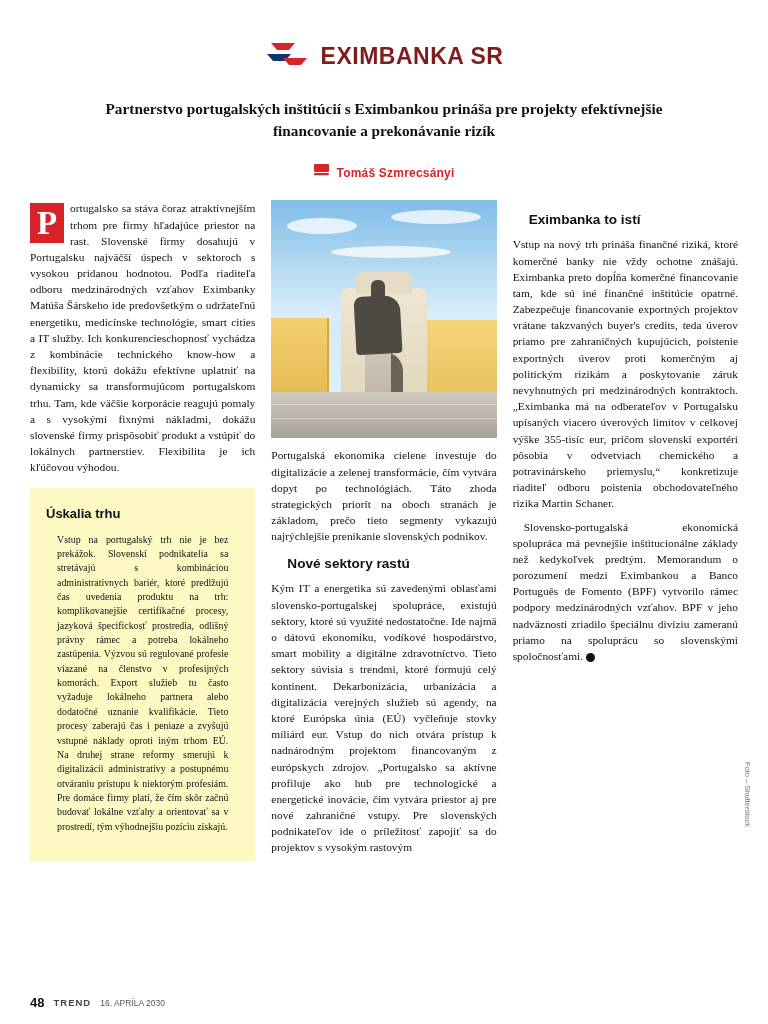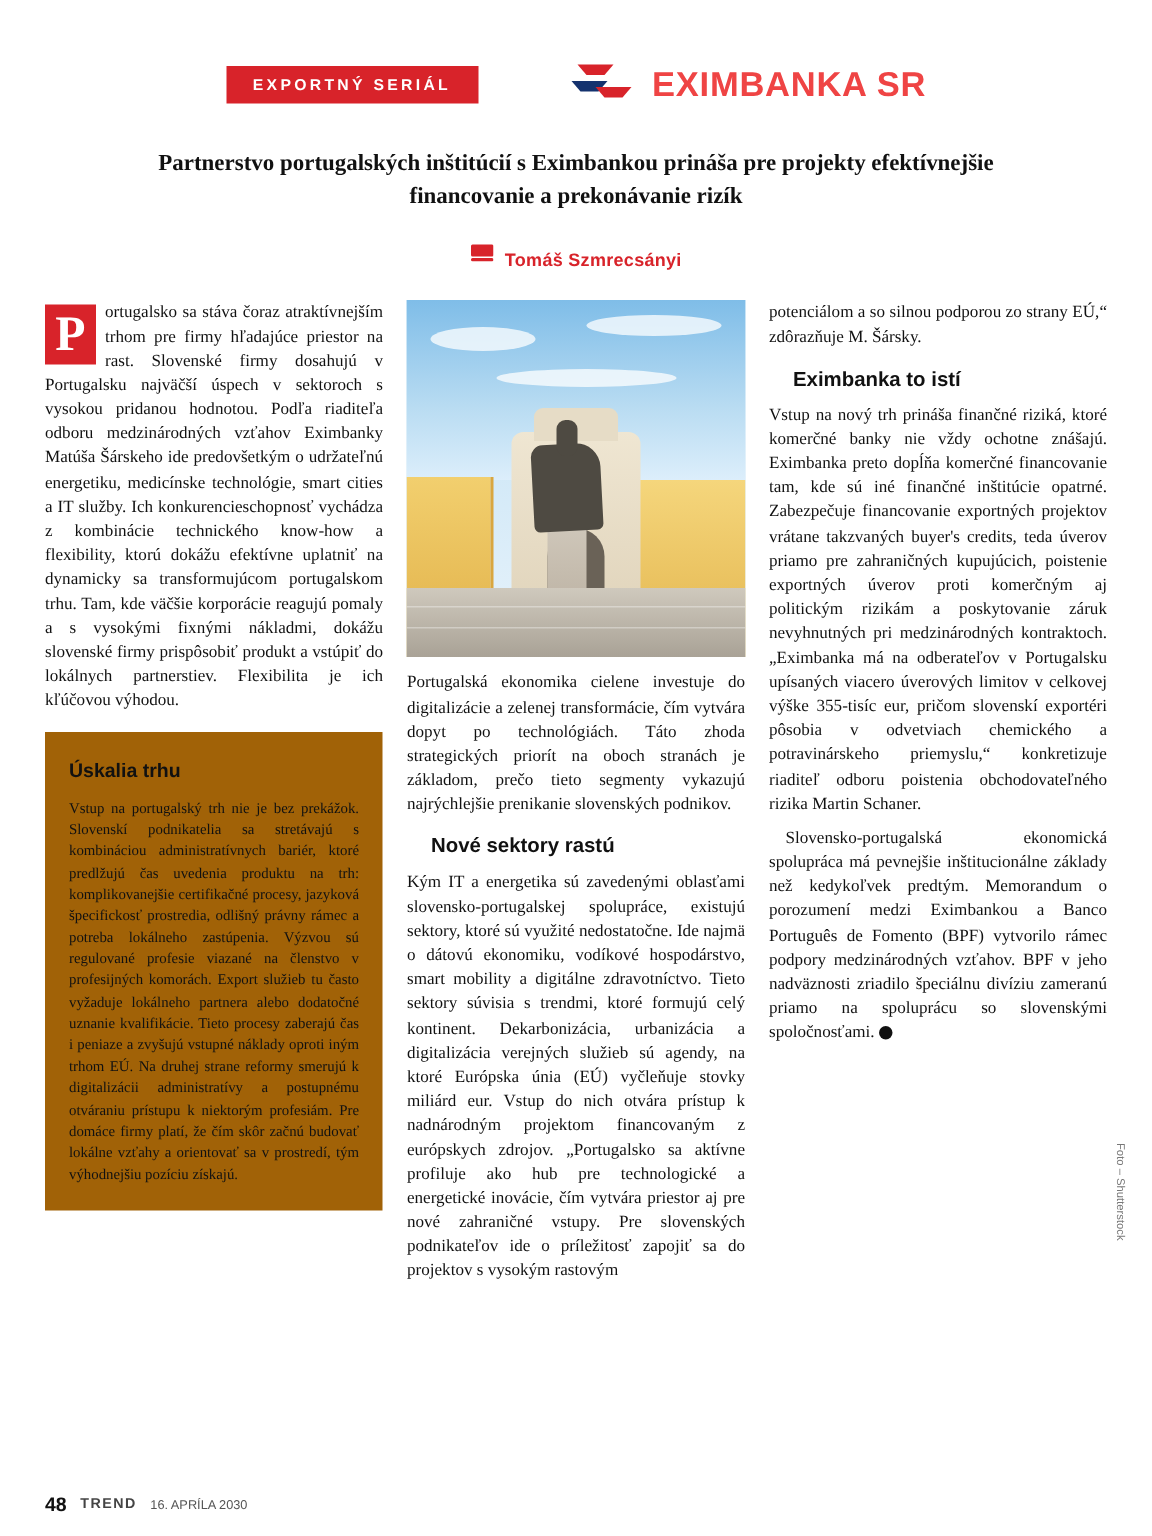--- a/index.html
+++ b/index.html
@@ -44,21 +44,21 @@
     display: flex;
     align-items: center;
     gap: 12px;
   }
   .brand-mark { display: block; }
   .brand-name {
     font-family: "Liberation Sans", sans-serif;
     font-weight: bold;
     font-size: 23px;
     letter-spacing: 0.5px;
-    color: #ef4444;
+    color: #7f1d1d;
   }
 
   
   h1.headline {
     font-family: "Liberation Serif", serif;
     font-weight: bold;
     font-size: 39px;
     line-height: 1.12;
     text-align: center;
     margin: 26px 34px 0 34px;
@@ -190,34 +190,34 @@
     right: -16px;
     bottom: 0;
     font-family: "Liberation Sans", sans-serif;
     font-size: 7.5px;
     color: #777;
     writing-mode: vertical-rl;
   }
 
   
   .sidebar {
-    background: #a16207;
+    background: #fef9c3;
     padding: 18px 16px 16px 16px;
     margin-top: 12px;
   }
   .sidebar h3 {
     font-family: "Liberation Sans", sans-serif;
     font-size: 13px;
     font-weight: bold;
     margin: 0 0 12px 0;
   }
   .sidebar p {
     font-size: 9.9px;
     line-height: 1.45;
-    margin: 0;
+    margin: 11px;
   }
 
   
   h2.subhead {
     font-family: "Liberation Sans", sans-serif;
     font-size: 13.6px;
     font-weight: bold;
     margin: 12px 0 9px 16px;
     text-align: left;
   }
@@ -256,21 +256,20 @@
     vertical-align: middle;
     margin-left: 3px;
   }
 </style>
 </head>
 <body>
 
 <div class="page">
 
   <div class="masthead">
-    <div class="serial-badge">EXPORTNÝ SERIÁL</div>
     <div class="brand">
       <span class="brand-mark">
         <svg width="44" height="30" viewBox="0 0 44 30" aria-hidden="true">
           <path d="M6 4 L30 4 L24 11 L12 11 Z" fill="#d8232a"></path>
           <path d="M2 15 L26 15 L20 22 L8 22 Z" fill="#14326e"></path>
           <path d="M10 24 L34 24 L28 30 L16 30 Z" fill="#d8232a" opacity="0.0"></path>
           <path d="M16 11 L40 11 L34 18 L22 18 Z" fill="#14326e" opacity="0.0"></path>
           <path d="M18 19 L42 19 L36 26 L24 26 Z" fill="#d8232a"></path>
         </svg>
       </span>
@@ -324,21 +323,20 @@
           </div>
 
       </div>
 
       <p class="noindent">Portugalská ekonomika cielene investuje do digitalizácie a zelenej transformácie, čím vytvára dopyt po technológiách. Táto zhoda strategických priorít na oboch stranách je základom, prečo tieto segmenty vykazujú najrýchlejšie prenikanie slovenských podnikov.</p>
       <h2 class="subhead">Nové sektory rastú</h2>
       <p class="noindent">Kým IT a energetika sú zavedenými oblasťami slovensko-portugalskej spolupráce, existujú sektory, ktoré sú využité nedostatočne. Ide najmä o dátovú ekonomiku, vodíkové hospodárstvo, smart mobility a digitálne zdravotníctvo. Tieto sektory súvisia s trendmi, ktoré formujú celý kontinent. Dekarbonizácia, urbanizácia a digitalizácia verejných služieb sú agendy, na ktoré Európska únia (EÚ) vyčleňuje stovky miliárd eur. Vstup do nich otvára prístup k nadnárodným projektom financovaným z európskych zdrojov. „Portugalsko sa aktívne profiluje ako hub pre technologické a energetické inovácie, čím vytvára priestor aj pre nové zahraničné vstupy. Pre slovenských podnikateľov ide o príležitosť zapojiť sa do projektov s vysokým rastovým</p>
     </div>
 
     <div class="col">
-      <p class="noindent">potenciálom a so silnou podporou zo strany EÚ,“ zdôrazňuje M. Šársky.</p>
       <h2 class="subhead">Eximbanka to istí</h2>
       <p class="noindent">Vstup na nový trh prináša finančné riziká, ktoré komerčné banky nie vždy ochotne znášajú. Eximbanka preto dopĺňa komerčné financovanie tam, kde sú iné finančné inštitúcie opatrné. Zabezpečuje financovanie exportných projektov vrátane takzvaných buyer's credits, teda úverov priamo pre zahraničných kupujúcich, poistenie exportných úverov proti komerčným aj politickým rizikám a poskytovanie záruk nevyhnutných pri medzinárodných kontraktoch. „Eximbanka má na odberateľov v Portugalsku upísaných viacero úverových limitov v celkovej výške 355-tisíc eur, pričom slovenskí exportéri pôsobia v odvetviach chemického a potravinárskeho priemyslu,“ konkretizuje riaditeľ odboru poistenia obchodovateľného rizika Martin Schaner.</p>
       <p class="indent"><span>Slovensko-portugalská ekonomická spolupráca má pevnejšie inštitucionálne základy než kedykoľvek predtým. Memorandum o porozumení medzi Eximbankou a Banco Português de Fomento (BPF) vytvorilo rámec podpory medzinárodných vzťahov. BPF v jeho nadväznosti zriadilo špeciálnu divíziu zameranú priamo na spoluprácu so slovenskými spoločnosťami.</span><span class="endmark">✦</span></p>
       <span class="photo-caption-credit" style="right:-14px; bottom:28px;">Foto – Shutterstock</span>
     </div>
 
   </div>
 
   <div class="footer">
     <span class="folio">48</span>

